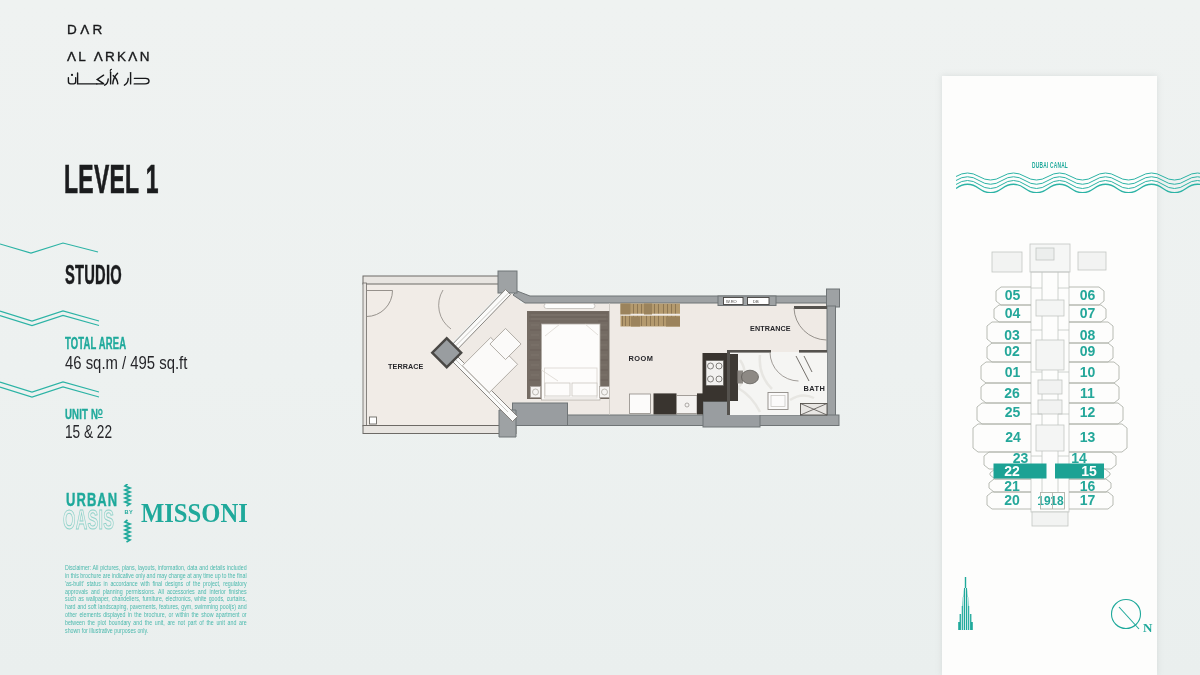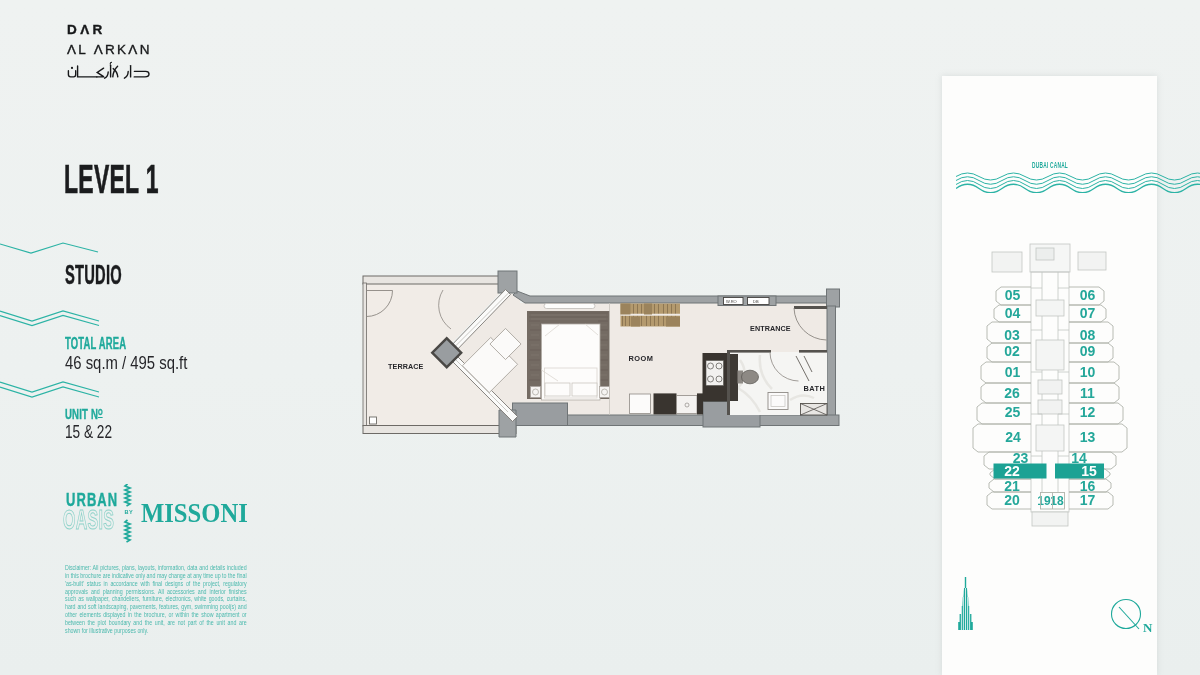--- a/index.html
+++ b/index.html
@@ -5,22 +5,22 @@
 html,body{margin:0;padding:0;}
 body{width:1200px;height:675px;position:relative;overflow:hidden;
   background:linear-gradient(180deg,#eff2f1 0%,#edf1f0 55%,#eaefee 100%);font-family:"Liberation Sans",sans-serif;}
 .abs{position:absolute;}
 .teal{color:#1fa99b;}
 </style>
 </head>
 <body>
 
 <div class="abs" style="left:67px;top:22px;color:#17181a;">
-  <div style="font-size:13.5px;letter-spacing:3.4px;font-weight:700;-webkit-text-stroke:0.35px #17181a;">DΛR</div>
-  <div style="font-size:13.5px;letter-spacing:2.3px;font-weight:400;margin-top:5px;-webkit-text-stroke:0.35px #17181a;">ΛL ΛRKΛN</div>
+  <div style="font-size:13.5px;letter-spacing:3.4px;font-weight:400;-webkit-text-stroke:0.35px #17181a;">DΛR</div>
+  <div style="font-size:13.5px;letter-spacing:2.3px;font-weight:400;margin-top:12px;-webkit-text-stroke:0.35px #17181a;">ΛL ΛRKΛN</div>
   <svg width="84" height="19" viewBox="0 0 84 19" style="margin-top:4px;">
     <g stroke="#17181a" stroke-width="1.4" fill="none" stroke-linecap="round">
       <path d="M1.4 9.7 V13.6 Q1.4 15.9 3.6 15.9 H6.6 Q8.7 15.9 8.7 13.6 V9.7"></path>
       <path d="M10.6 5 V15.9 H29.8"></path>
       <path d="M29.8 15.9 L36.8 15.9 M36.6 7.2 L30.2 11.4 L36.6 15.7"></path>
       <path d="M41.2 11 Q41 15.5 37.6 17.2"></path>
       <path d="M43.6 4.2 V15.9"></path>
       <path d="M45.8 15.9 Q46.2 9.5 50.6 5.2 M46.2 7.6 Q50.2 10.5 50.8 15.9"></path>
       <path d="M61.2 10.5 Q61 15.3 57.4 17.2"></path>
       <path d="M63.6 4.6 V15.9"></path>

